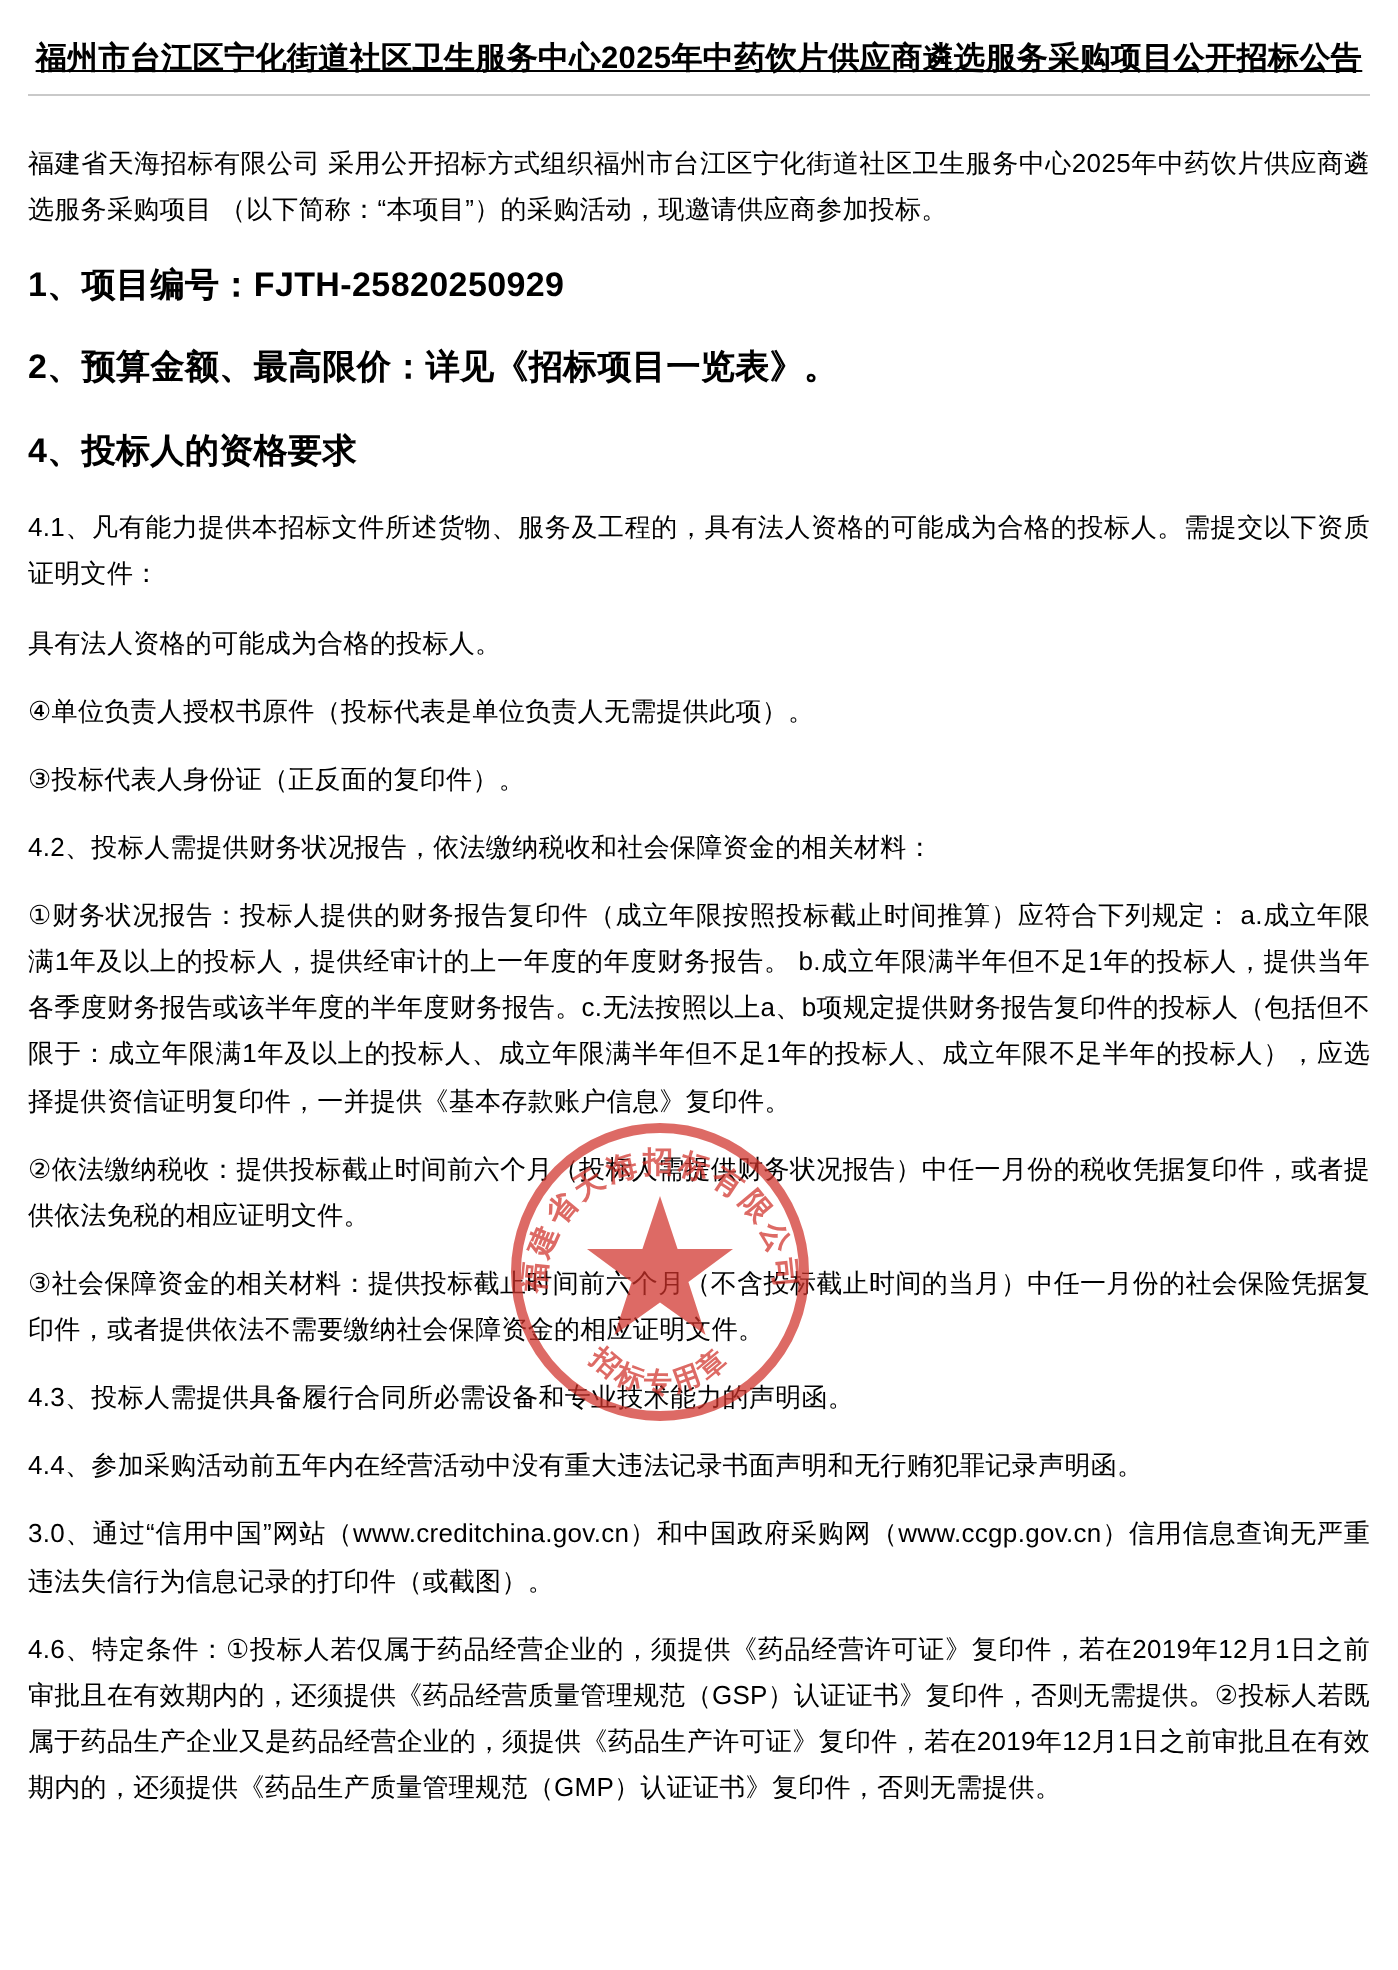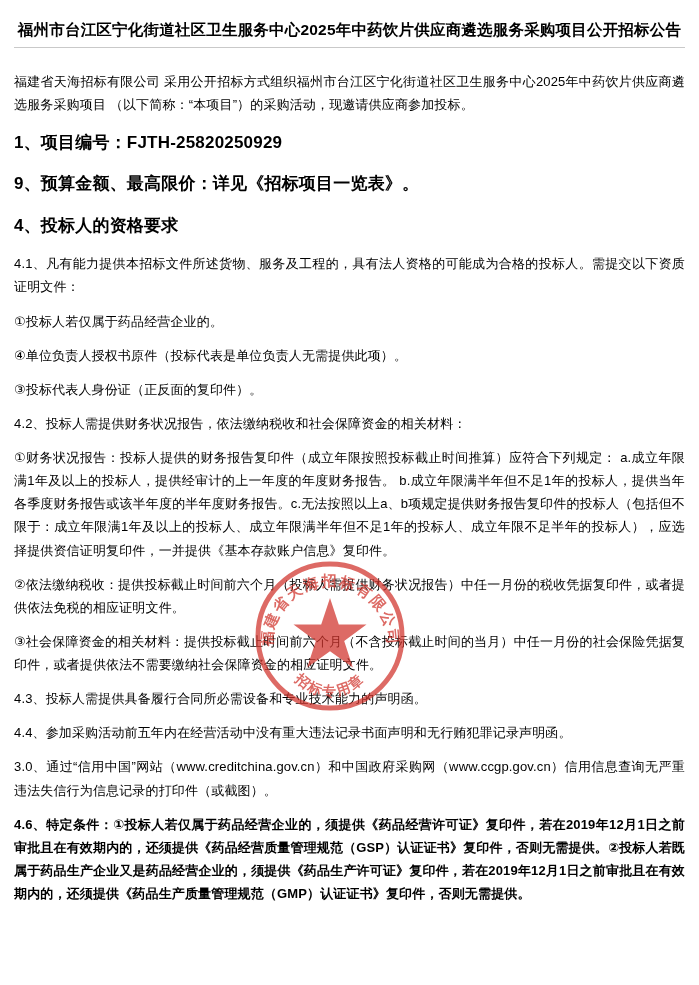--- a/index.html
+++ b/index.html
@@ -22,35 +22,36 @@
     box-sizing: border-box;
     padding: 14px 14px 10px 14px;
   }
   .doc-title {
     font-size: 15.5px;
     font-weight: bold;
     text-align: center;
     line-height: 1.5;
     letter-spacing: 0.2px;
     margin: 4px 0 6px 0;
+    text-decoration: underline;
   }
   .title-rule {
     border: none;
     border-top: 1px solid #c9c9c9;
     margin: 6px 0 22px 0;
   }
   .para {
     font-size: 13px;
     line-height: 1.78;
     text-align: justify;
     margin: 0 0 11px 0;
     letter-spacing: 0.15px;
   }
   .bold {
-    font-weight: bold;
+    font-weight: normal;
   }
   .section-head {
     font-size: 17px;
     font-weight: bold;
     line-height: 1.8;
     margin: 0 0 11px 0;
     letter-spacing: 0.2px;
   }
   
   .seal {
@@ -71,27 +72,27 @@
 
 <div class="page">
 
   <div class="doc-title">福州市台江区宁化街道社区卫生服务中心2025年中药饮片供应商遴选服务采购项目公开招标公告</div>
   <hr class="title-rule">
 
   <p class="para">福建省天海招标有限公司  采用公开招标方式组织福州市台江区宁化街道社区卫生服务中心2025年中药饮片供应商遴选服务采购项目  （以下简称：“本项目”）的采购活动，现邀请供应商参加投标。</p>
 
   <div class="section-head">1、项目编号：FJTH-25820250929</div>
 
-  <div class="section-head">9、预算金额、最高限价：详见《招标项目一览表》。</div>
+  <div class="section-head">2、预算金额、最高限价：详见《招标项目一览表》。</div>
 
 
   <div class="section-head">4、投标人的资格要求</div>
 
   <p class="para">4.1、凡有能力提供本招标文件所述货物、服务及工程的，具有法人资格的可能成为合格的投标人。需提交以下资质证明文件：</p>
-  <p class="para">①投标人若仅属于药品经营企业的。</p>
+  <p class="para">具有法人资格的可能成为合格的投标人。</p>
   <p class="para">④单位负责人授权书原件（投标代表是单位负责人无需提供此项）。</p>
   <p class="para">③投标代表人身份证（正反面的复印件）。</p>
   <p class="para">4.2、投标人需提供财务状况报告，依法缴纳税收和社会保障资金的相关材料：</p>
   <p class="para">①财务状况报告：投标人提供的财务报告复印件（成立年限按照投标截止时间推算）应符合下列规定： a.成立年限满1年及以上的投标人，提供经审计的上一年度的年度财务报告。 b.成立年限满半年但不足1年的投标人，提供当年各季度财务报告或该半年度的半年度财务报告。c.无法按照以上a、b项规定提供财务报告复印件的投标人（包括但不限于：成立年限满1年及以上的投标人、成立年限满半年但不足1年的投标人、成立年限不足半年的投标人），应选择提供资信证明复印件，一并提供《基本存款账户信息》复印件。</p>
   <p class="para">②依法缴纳税收：提供投标截止时间前六个月（投标人需提供财务状况报告）中任一月份的税收凭据复印件，或者提供依法免税的相应证明文件。</p>
   <p class="para">③社会保障资金的相关材料：提供投标截止时间前六个月（不含投标截止时间的当月）中任一月份的社会保险凭据复印件，或者提供依法不需要缴纳社会保障资金的相应证明文件。</p>
   <p class="para">4.3、投标人需提供具备履行合同所必需设备和专业技术能力的声明函。</p>
   <p class="para">4.4、参加采购活动前五年内在经营活动中没有重大违法记录书面声明和无行贿犯罪记录声明函。</p>
   <p class="para">3.0、通过“信用中国”网站（www.creditchina.gov.cn）和中国政府采购网（www.ccgp.gov.cn）信用信息查询无严重违法失信行为信息记录的打印件（或截图）。</p>
 

